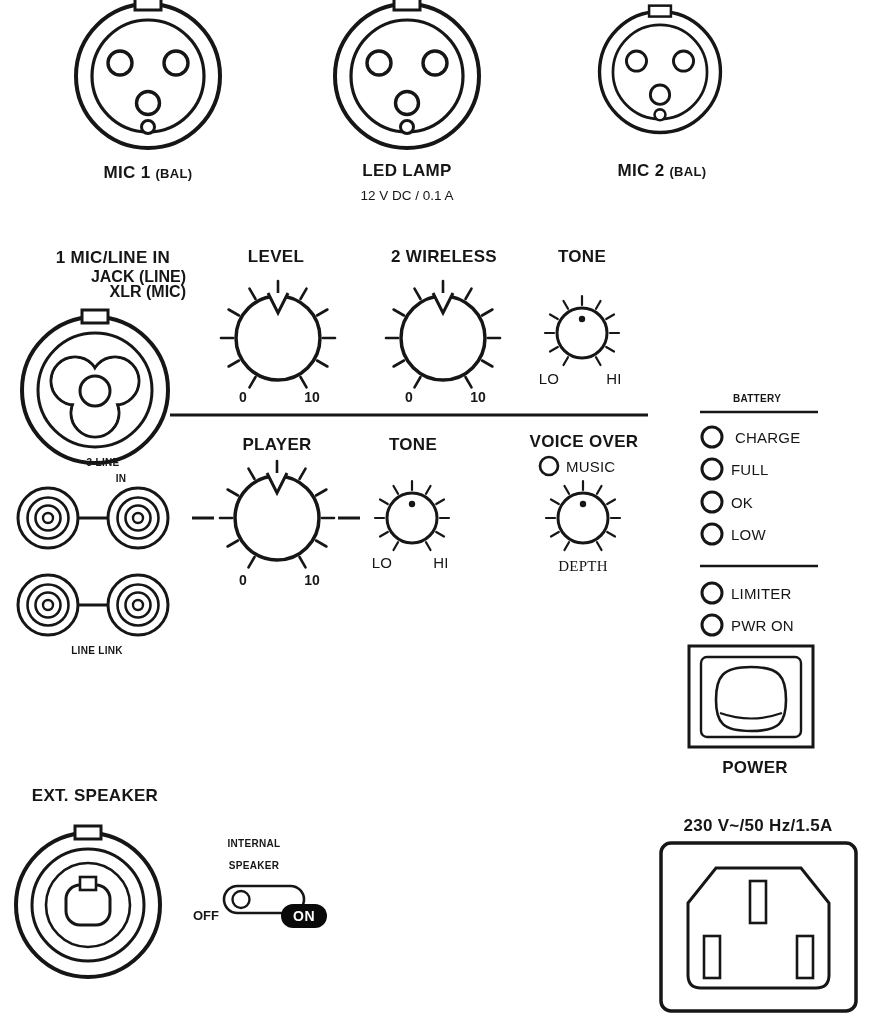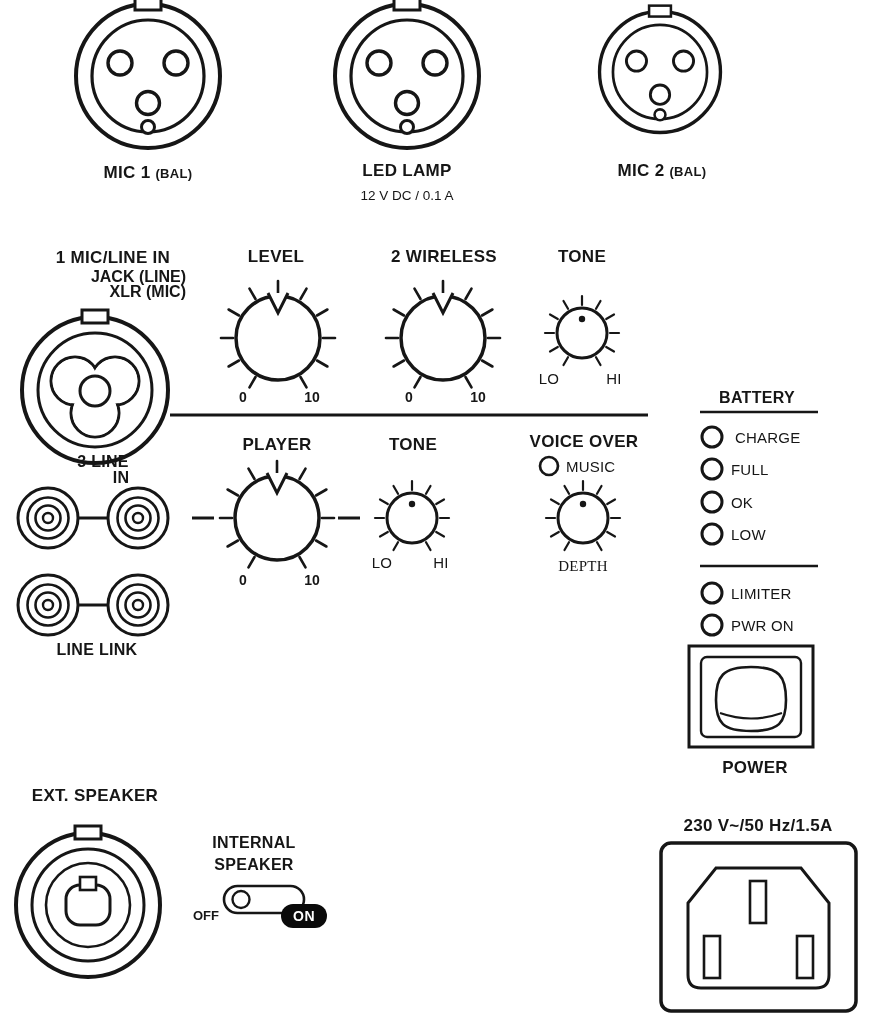--- a/index.html
+++ b/index.html
@@ -10,21 +10,21 @@
     font-family:"Liberation Sans", sans-serif;
     color:#161616;
     overflow:hidden;
   }
   #art{position:absolute;left:0;top:0;}
   .lbl{position:absolute;white-space:nowrap;color:#161616;}
   .c{transform:translate(-50%,-50%);text-align:center;}
   .r{transform:translate(-100%,-50%);text-align:right;}
   .l{transform:translate(0,-50%);text-align:left;}
   .b17{font-size:17px;font-weight:bold;letter-spacing:.3px;}
-  .b16{font-size:16px;font-weight:bold;letter-spacing:.3px;}
+  .b16{font-size:10px;font-weight:bold;letter-spacing:.3px;}
   .b15{font-size:13px;font-weight:bold;}
   .s14{font-size:14px;font-weight:bold;}
   .n14{font-size:13.5px;font-weight:normal;}
   .n13{font-size:15px;font-weight:normal;letter-spacing:.2px;}
   .n12{font-size:16px;font-weight:bold;}
   .tag{font-size:13px;font-weight:bold;}
   .on-pill{
     position:absolute;left:281px;top:904px;width:46px;height:24px;
     background:#0a0a0a;border-radius:13px;color:#fff;
     display:flex;align-items:center;justify-content:center;

